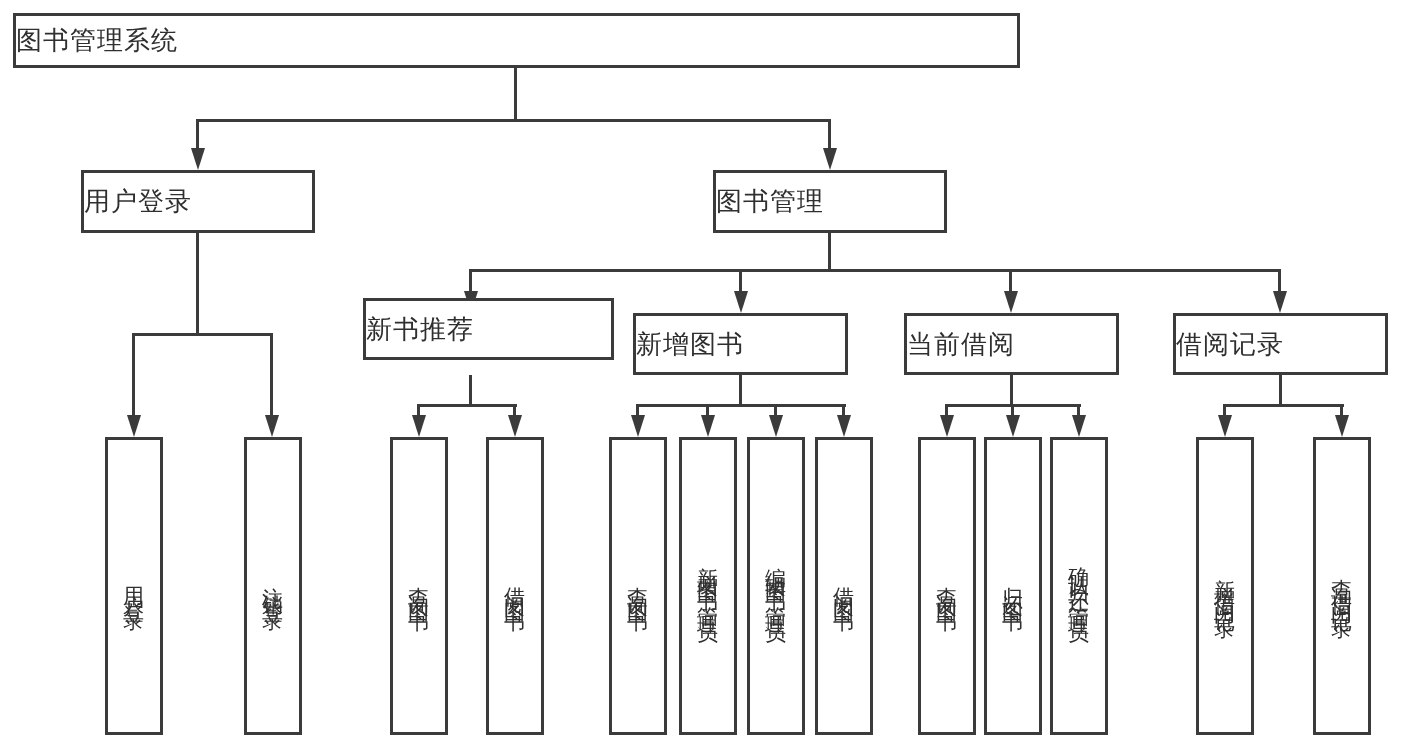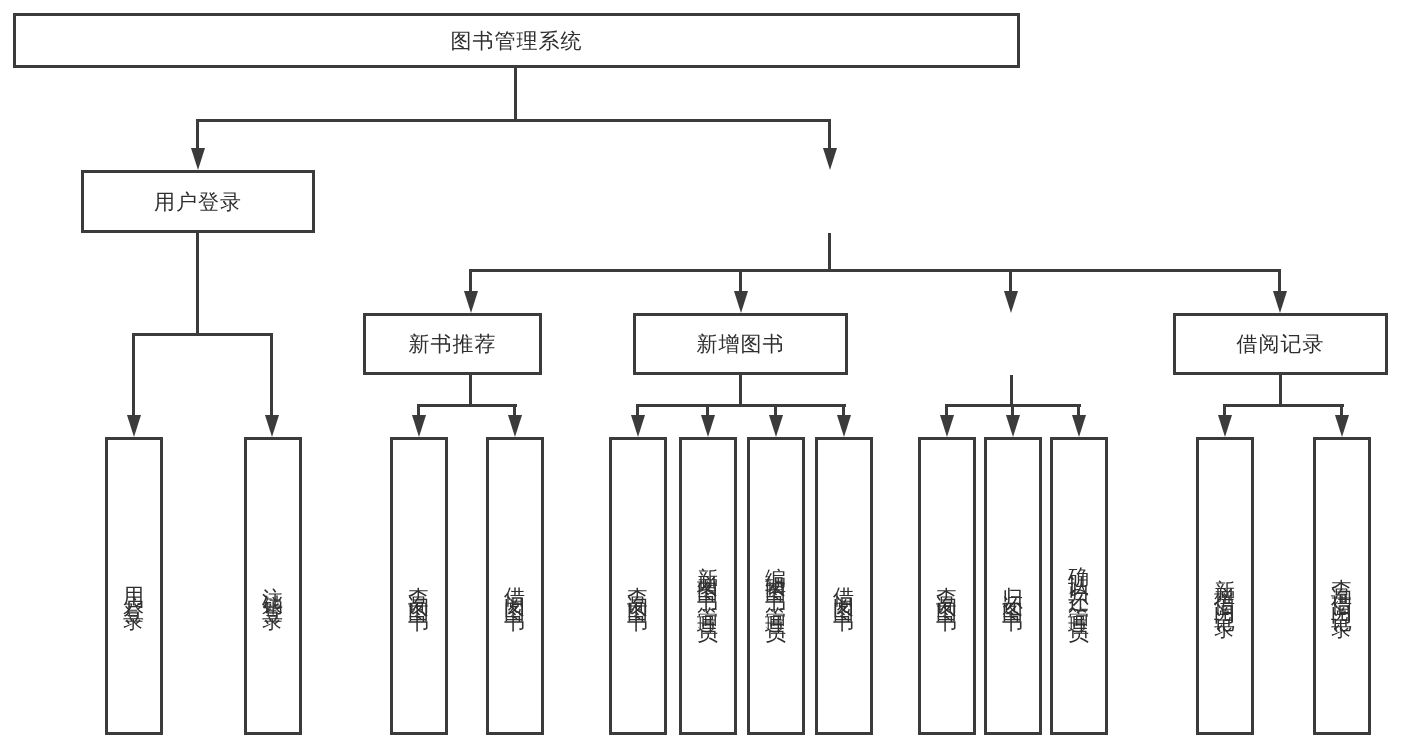--- a/index.html
+++ b/index.html
@@ -20,22 +20,21 @@
     overflow: hidden;
   }
 
   
   .hbox {
     position: absolute;
     border: 3px solid var(--line);
     background: var(--background);
     display: flex;
     align-items: center;
-    justify-content: center;
-    font-size: 21px;
+    font-size: 26px;
     letter-spacing: 1px;
     color: var(--text);
     z-index: 2;
   }
 
   
   .vbox {
     position: absolute;
     top: 437px;
     width: 58px;
@@ -148,27 +147,33 @@
   <div class="ln" style="left:1340px;top:404px;width:3px;height:13px"></div>
   <div class="ar" style="left:1335px;top:415px"></div>
 
   <div class="hbox" style="left:13px;top:13px;width:1007px;height:55px">
     <span>图书管理系统</span>
   </div>
 
   <div class="hbox" style="left:81px;top:170px;width:234px;height:63px">
     <span>用户登录</span>
   </div>
-
-  <div class="hbox" style="left:363px;top:313px;width:179px;height:62px">
+  <div class="hbox" style="left:713px;top:170px;width:234px;height:63px">
+    <span>图书管理</span>
+  </div>
+
+  <div class="hbox" style="left:363px;top:298px;width:251px;height:62px">
     <span>新书推荐</span>
   </div>
   <div class="hbox" style="left:633px;top:313px;width:215px;height:62px">
     <span>新增图书</span>
   </div>
+  <div class="hbox" style="left:904px;top:313px;width:215px;height:62px">
+    <span>当前借阅</span>
+  </div>
   <div class="hbox" style="left:1173px;top:313px;width:215px;height:62px">
     <span>借阅记录</span>
   </div>
 
   <div class="vbox" style="left:105px">
     <span class="vtext">用户登录</span>
   </div>
   <div class="vbox" style="left:244px">
     <span class="vtext">注销登录</span>
   </div>

